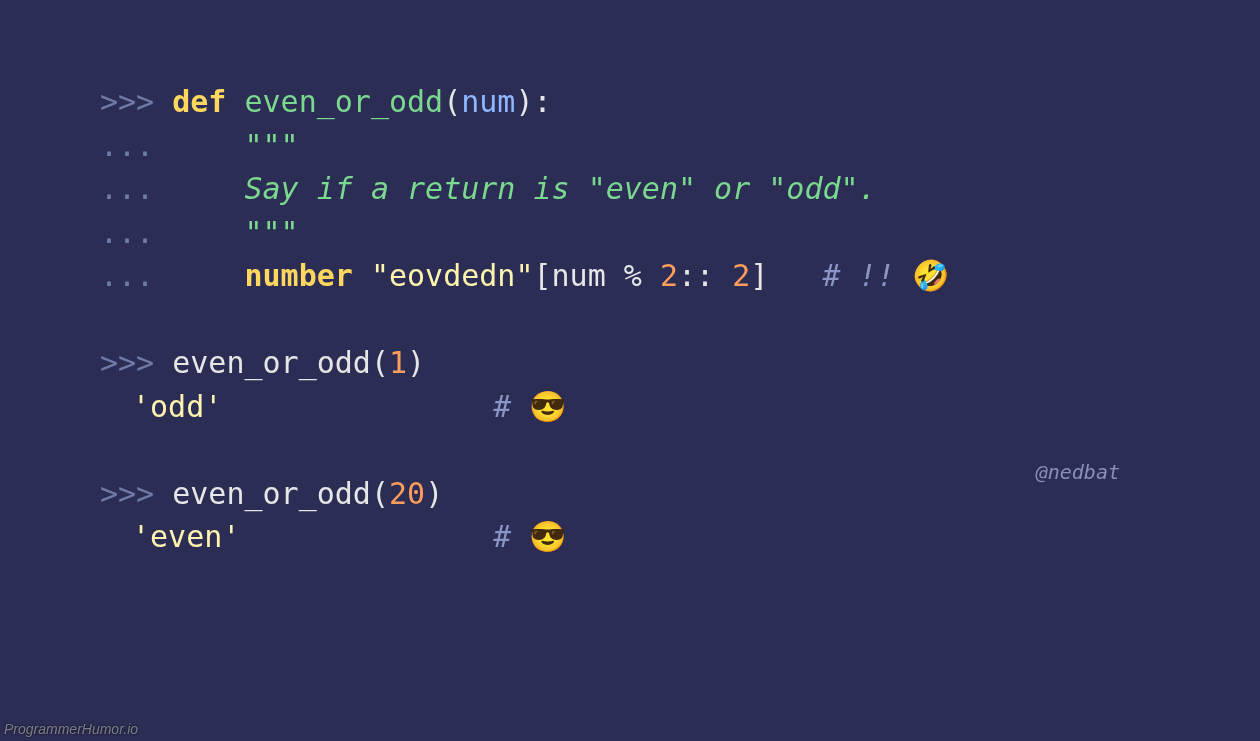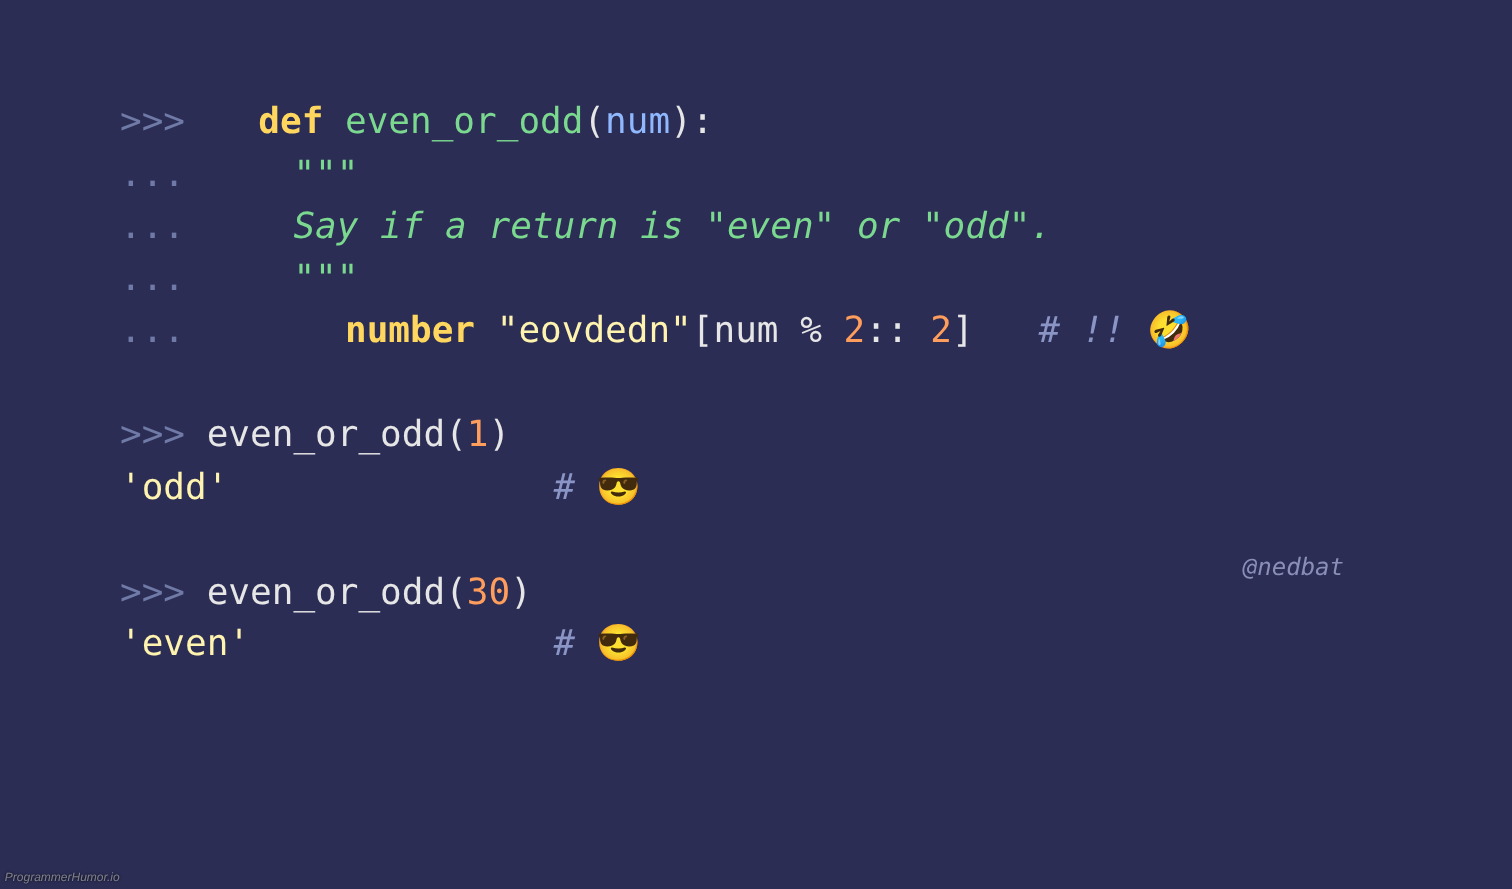--- a/index.html
+++ b/index.html
@@ -14,62 +14,62 @@
   pre.code {
     margin: 0;
     padding: 80px 0 0 100px;
     font-family: "Menlo", "Consolas", "DejaVu Sans Mono", monospace;
     font-size: 30px;
     line-height: 1.45;
     color: #e6e6e6;
     white-space: pre;
   }
   .prompt   { color: #6f7aa6; }
-  .kw       { color: #ffd75f; font-weight: bold; margin-left: 43px; } 
+  .kw       { color: #ffd75f; font-weight: bold; } 
   .funcname { color: #7bd88f; }
   .param    { color: #8fb8ff; }
   .punc     { color: #e6e6e6; }
   .docq     { color: #7bd88f; font-style: italic; } 
   .doc      { color: #7bd88f; font-style: italic; }
   .str      { color: #fff3b0; }  
   .ident    { color: #e6e6e6; }
   .num      { color: #ff9d5c; }
   .com      { color: #8a95c6; font-style: italic; }
-  .out      { color: #fff3b0; }  
+  .out      { color: #fff3b0; margin-left: 32px; }  
   .emoji    { font-style: normal; }
   .attr {
     position: absolute;
     right: 140px;
     top: 460px;
     color: #8a8fb8;
     font-family: "Menlo", "Consolas", monospace;
     font-size: 20px;
     font-style: italic;
   }
   .watermark {
     position: absolute;
     left: 4px;
     bottom: 4px;
     color: rgba(230,230,230,0.5);
     font-family: Arial, sans-serif;
-    font-size: 10px;
+    font-size: 14px;
     font-style: italic;
     text-shadow: 0 0 2px #000;
   }
 </style>
 </head>
 <body>
 
 <pre class="code"><span><span class="prompt">&gt;&gt;&gt; </span><span class="kw">def </span><span class="funcname">even_or_odd</span><span class="punc">(</span><span class="param">num</span><span class="punc">):</span></span>
 <span><span class="prompt">...     </span><span class="docq">"""</span></span>
 <span><span class="prompt">...     </span><span class="doc">Say if a return is "even" or "odd".</span></span>
 <span><span class="prompt">...     </span><span class="docq">"""</span></span>
 <span><span class="prompt">...     </span><span class="kw">number </span><span class="str">"eovdedn"</span><span class="punc">[</span><span class="ident">num </span><span class="punc">% </span><span class="num">2</span><span class="punc">:: </span><span class="num">2</span><span class="punc">]   </span><span class="com"># !! </span><span class="emoji">🤣</span></span>
 
 <span><span class="prompt">&gt;&gt;&gt; </span><span class="ident">even_or_odd</span><span class="punc">(</span><span class="num">1</span><span class="punc">)</span></span>
 <span><span class="out">'odd'</span><span>               </span><span class="com"># </span><span class="emoji">😎</span></span>
 
-<span><span class="prompt">&gt;&gt;&gt; </span><span class="ident">even_or_odd</span><span class="punc">(</span><span class="num">30</span><span class="punc">)</span></span>
+<span><span class="prompt">&gt;&gt;&gt; </span><span class="ident">even_or_odd</span><span class="punc">(</span><span class="num">20</span><span class="punc">)</span></span>
 <span><span class="out">'even'</span><span>              </span><span class="com"># </span><span class="emoji">😎</span></span>
 </pre>
 
 <div class="attr">@nedbat</div>
 <div class="watermark">ProgrammerHumor.io</div>
 
 </body></html>

